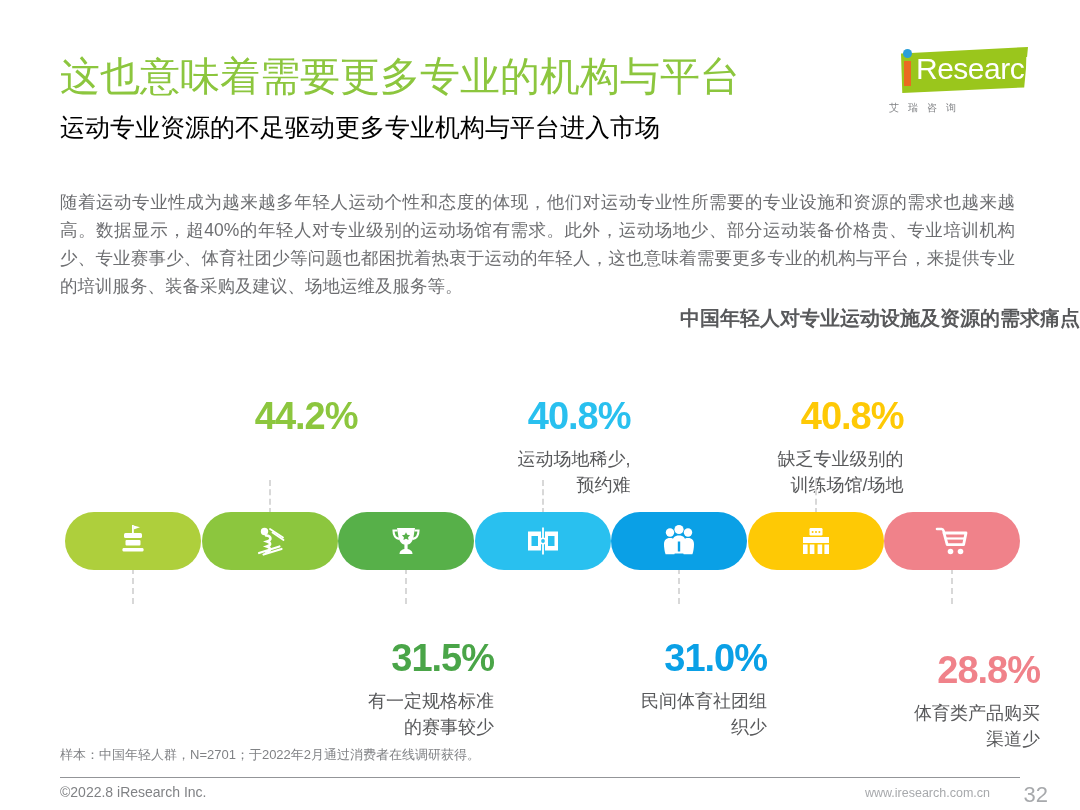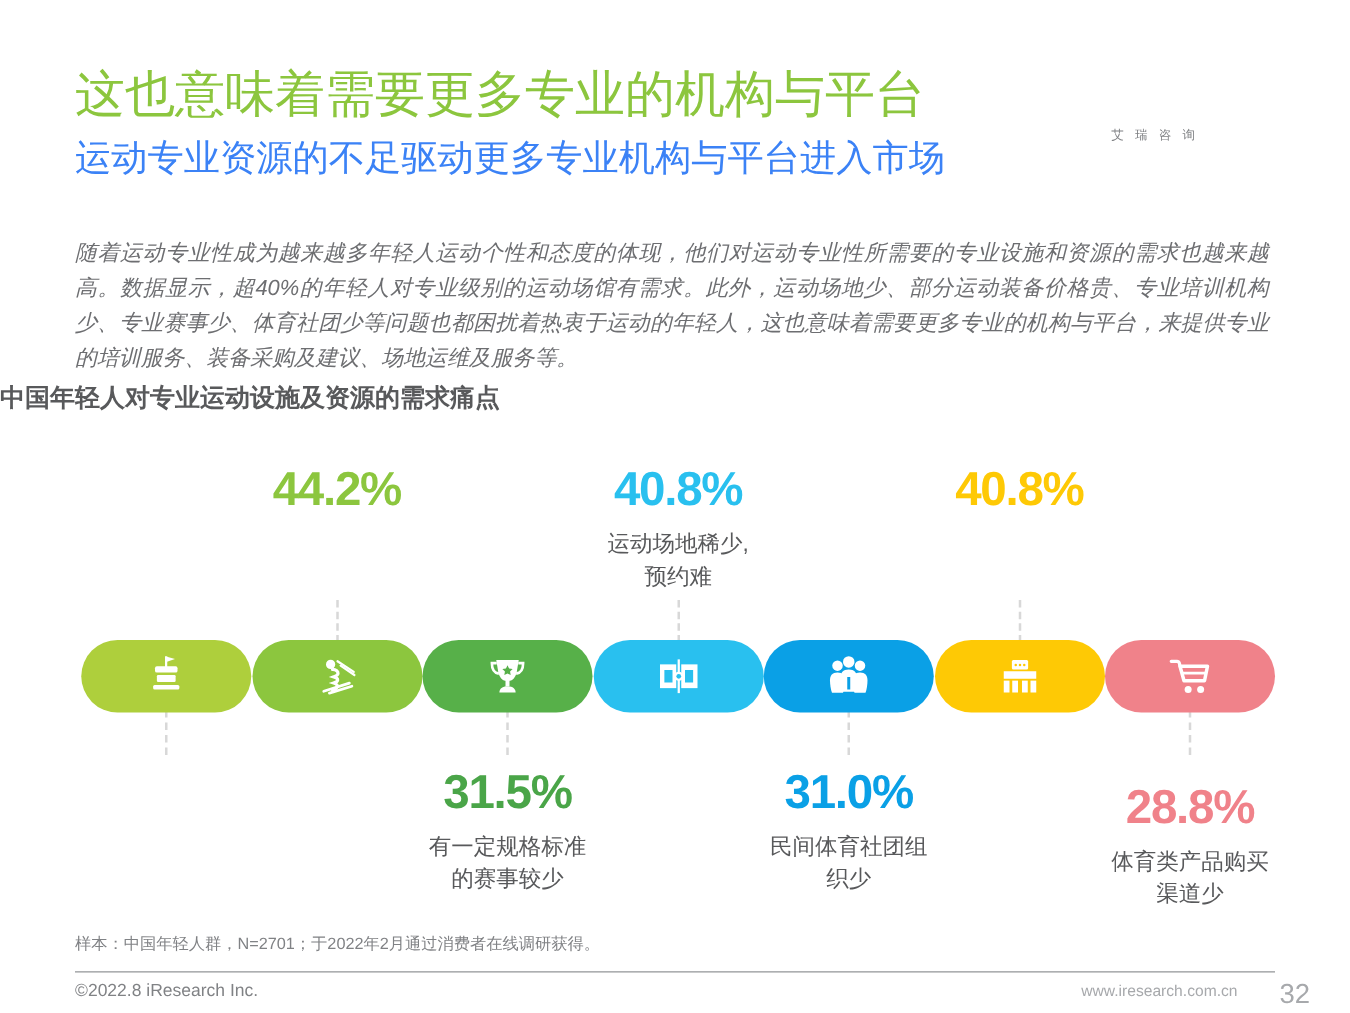--- a/index.html
+++ b/index.html
@@ -26,23 +26,23 @@
   }
   .title {
     font-size: 40px;
     line-height: 56px;
     color: #8cc63e;
     font-weight: 400;
     letter-spacing: 0px;
     white-space: nowrap;
   }
   .subtitle {
-    font-size: 29px;
+    font-size: 25px;
     line-height: 42px;
-    color: #3b82f6;
+    color: #000000;
     font-weight: 400;
     white-space: nowrap;
     margin-top: 2px;
   }
 
   
   .logo {
     position: absolute;
     right: 52px;
     top: 45px;
@@ -108,48 +108,48 @@
   .bodytext {
     position: absolute;
     left: 60px;
     top: 188px;
     width: 955px;
     font-size: 17.5px;
     line-height: 28px;
     color: #6d6e71;
     text-align: justify;
     text-justify: inter-ideograph;
-    font-style: italic;
   }
 
   
   .chart-title {
     position: absolute;
     left: 0;
     top: 305px;
     width: 1080px;
-    text-align: left;
+    text-align: right;
     font-size: 20px;
     font-weight: bold;
     color: #58595b;
   }
 
   
   .chart {
     position: absolute;
     left: 0;
     top: 345px;
     width: 1080px;
     height: 400px;
   }
 
   .col {
     position: absolute;
     width: 136px;
-    text-align: center;
+    text-align: right;
+    margin-top: 24px;
   }
   .pct {
     font-size: 38px;
     font-weight: bold;
     line-height: 44px;
     letter-spacing: -1px;
     white-space: nowrap;
   }
   .cap {
     font-size: 18px;
@@ -227,20 +227,26 @@
 </style>
 </head>
 <body>
 
 <div class="header">
   <div class="title">这也意味着需要更多专业的机构与平台</div>
   <div class="subtitle">运动专业资源的不足驱动更多专业机构与平台进入市场</div>
 </div>
 
 <div class="logo">
+  <div class="logo-mark">
+    <div class="logo-shape"></div>
+    <div class="logo-i-dot"></div>
+    <div class="logo-i-stem"></div>
+    <div class="logo-word">Research</div>
+  </div>
   <div class="logo-cn">艾瑞咨询</div>
 </div>
 
 <div class="bodytext">随着运动专业性成为越来越多年轻人运动个性和态度的体现，他们对运动专业性所需要的专业设施和资源的需求也越来越高。数据显示，超40%的年轻人对专业级别的运动场馆有需求。此外，运动场地少、部分运动装备价格贵、专业培训机构少、专业赛事少、体育社团少等问题也都困扰着热衷于运动的年轻人，这也意味着需要更多专业的机构与平台，来提供专业的培训服务、装备采购及建议、场地运维及服务等。</div>
 
 <div class="chart-title">中国年轻人对专业运动设施及资源的需求痛点</div>
 
 <div class="chart">
 
     <div class="dash" style="left: 132px; top: 223px; height: 36px;"></div>
@@ -261,20 +267,22 @@
     </div>
     <div class="dash" style="left: 541.5px; top: 135px; height: 34px;"></div>
     <div class="col bottom-col" style="width: 176px; left: 591px; top: 267px;">
       <div class="pct" style="color: rgb(10, 160, 230);">31.0%</div>
       <div class="cap">民间体育社团组
 织少</div>
     </div>
     <div class="dash" style="left: 678px; top: 223px; height: 36px;"></div>
     <div class="col top-col" style="width: 176px; left: 727.5px; top: 25px;">
       <div class="pct" style="color: rgb(254, 201, 5);">40.8%</div>
+      <div class="cap">缺乏专业级别的
+训练场馆/场地</div>
     </div>
     <div class="dash" style="left: 814.5px; top: 135px; height: 34px;"></div>
     <div class="col bottom-col" style="width: 176px; left: 864px; top: 279px;">
       <div class="pct" style="color: rgb(240, 130, 138);">28.8%</div>
       <div class="cap">体育类产品购买
 渠道少</div>
     </div>
     <div class="dash" style="left: 951px; top: 223px; height: 36px;"></div>
   </div>
 

